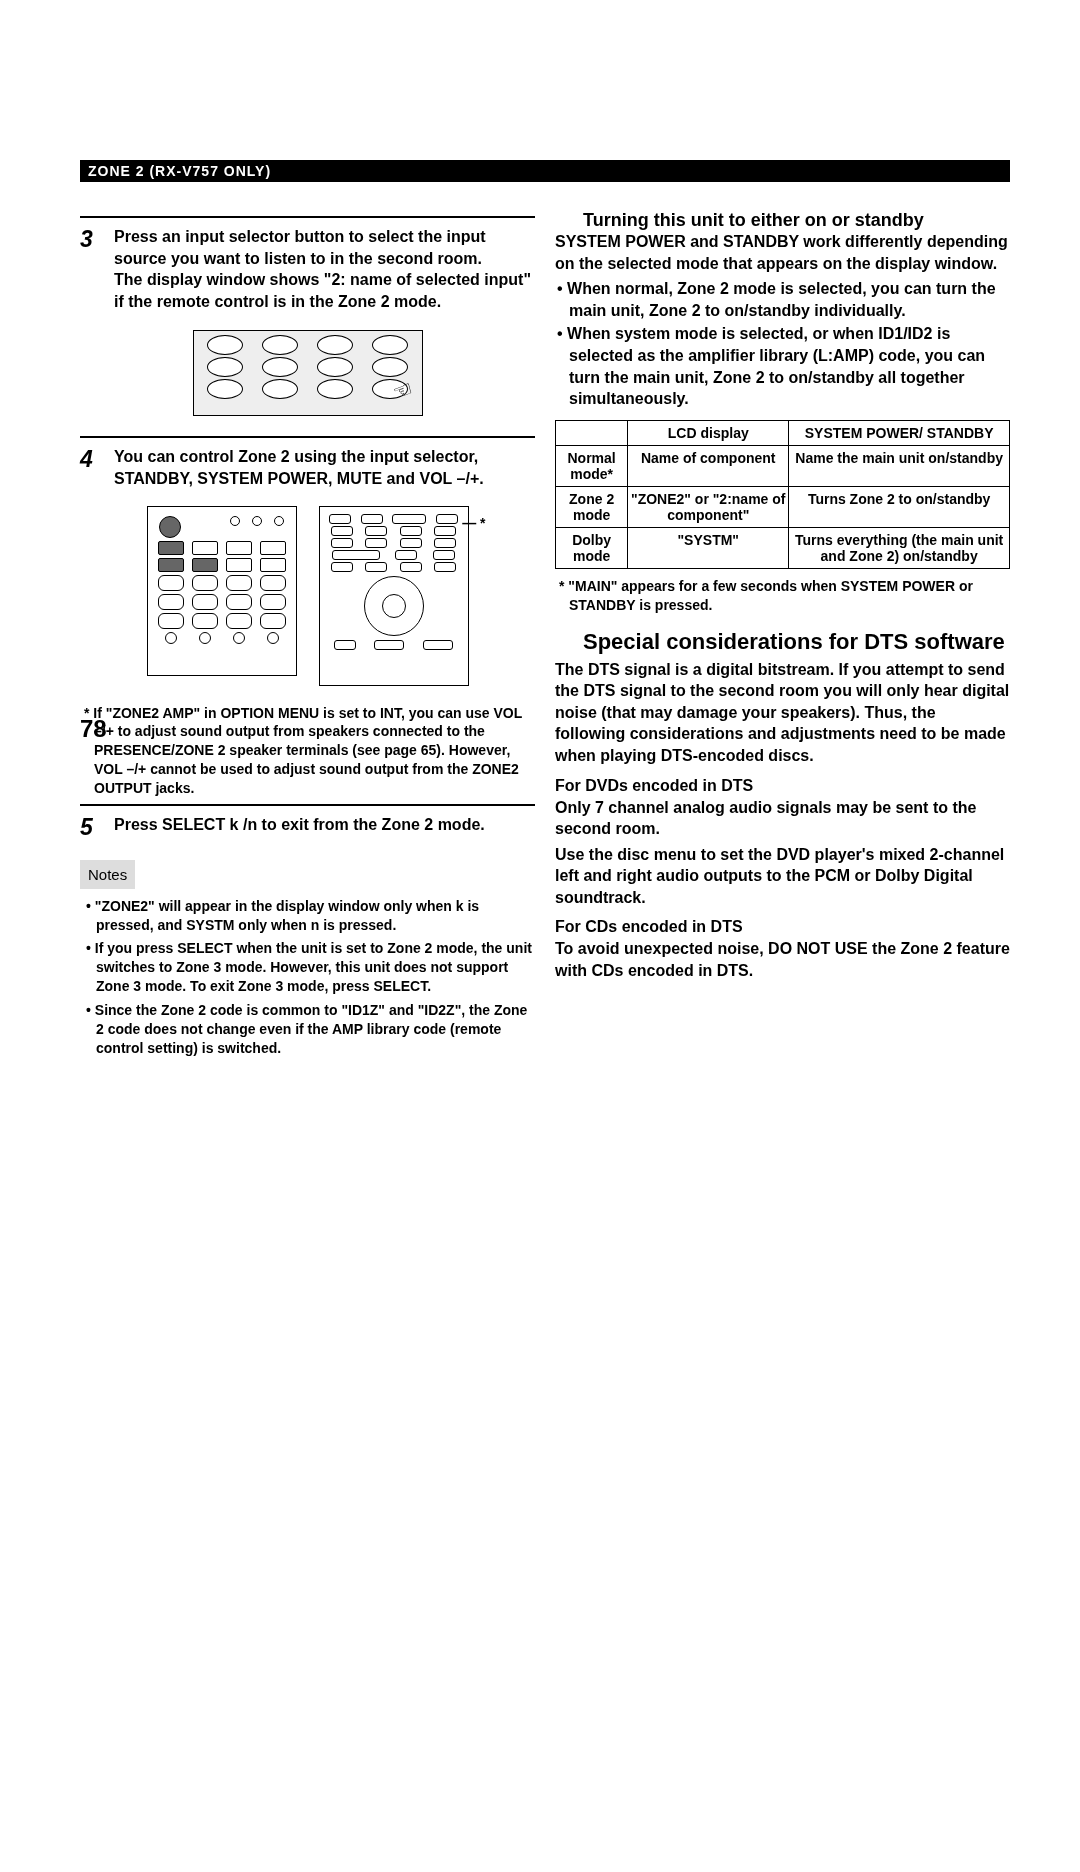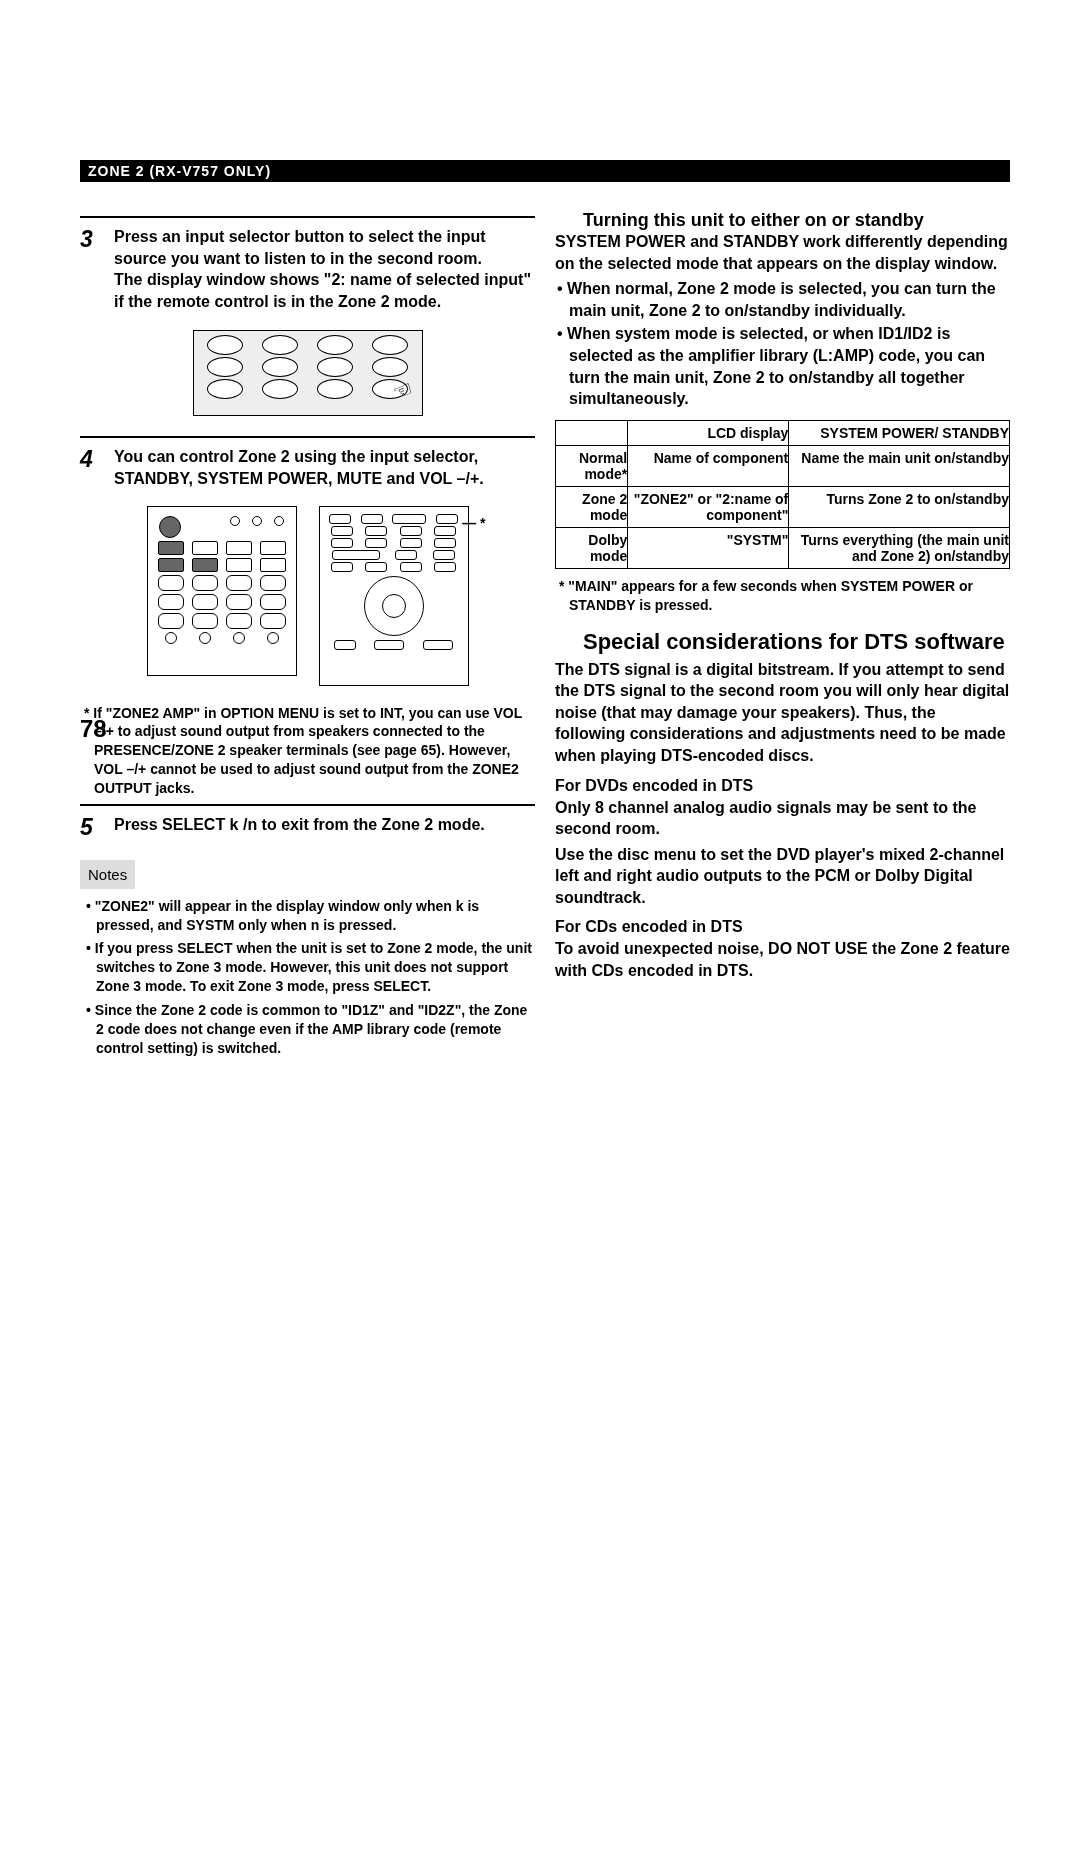--- a/index.html
+++ b/index.html
@@ -35,21 +35,21 @@
   .footnote { font-size: 14px; font-weight: bold; line-height: 1.35; padding-left: 14px; text-indent: -10px; margin-bottom: 6px; }
   .footnote .star { font-weight: bold; }
   .notes-badge { display: inline-block; background: #ddd; font-size: 15px; padding: 6px 8px; margin: 8px 0 8px 0; }
   .note-item { font-size: 14px; font-weight: bold; line-height: 1.35; padding-left: 16px; text-indent: -10px; margin-bottom: 5px; }
   .h2 { font-size: 18px; font-weight: bold;  text-align:left; padding-left: 28px;}
   .h2b { font-size: 22px; font-weight: bold; margin: 14px 0 4px 28px; }
   .para { font-size: 16px; font-weight: bold; line-height: 1.35; margin-bottom: 4px; }
   .bul { font-size: 16px; font-weight: bold; line-height: 1.35; padding-left: 14px; text-indent: -12px; margin-bottom: 2px; }
   .bul::before { content: "• "; }
   table.modes { border-collapse: collapse; width: 100%; margin: 10px 0 8px 0; font-size: 14px; }
-  table.modes th, table.modes td { border: 1px solid #000; padding: 4px 0; vertical-align: top; font-weight: bold; text-align: right; }
+  table.modes th, table.modes td { border: 1px solid #000; padding: 4px 0; vertical-align: top; font-weight: bold; text-align: center; }
   table.modes th { font-weight: bold; }
   .tnote { font-size: 14px; font-weight: bold; line-height: 1.35; padding-left: 14px; text-indent: -10px; margin-bottom: 10px; }
   .sub-h { font-size: 16px; font-weight: bold; margin: 10px 0 2px 0; }
   .page-num { position: absolute; left: 80px; bottom: 585px; font-size: 24px; font-weight: bold; }
 </style>
 </head>
 <body>
 
 <div class="page">
   <div class="header-bar">ZONE 2 (RX-V757 ONLY)</div>
@@ -228,21 +228,21 @@
         </tr>
       </tbody>
         </table>
 
       <div class="tnote">* <span>"MAIN" appears for a few seconds when SYSTEM POWER or STANDBY is pressed.</span></div>
 
       <div class="h2b">Special considerations for DTS software</div>
       <div class="para">The DTS signal is a digital bitstream. If you attempt to send the DTS signal to the second room you will only hear digital noise (that may damage your speakers). Thus, the following considerations and adjustments need to be made when playing DTS-encoded discs.</div>
 
       <div class="sub-h">For DVDs encoded in DTS</div>
-      <div class="para">Only 8 channel analog audio signals may be sent to the second room.</div>
+      <div class="para">Only 7 channel analog audio signals may be sent to the second room.</div>
       <div class="para">Use the disc menu to set the DVD player's mixed 2-channel left and right audio outputs to the PCM or Dolby Digital soundtrack.</div>
 
       <div class="sub-h">For CDs encoded in DTS</div>
       <div class="para">To avoid unexpected noise, DO NOT USE the Zone 2 feature with CDs encoded in DTS.</div>
     </div>
   </div>
 
   <div class="page-num">78</div>
 </div>
 

